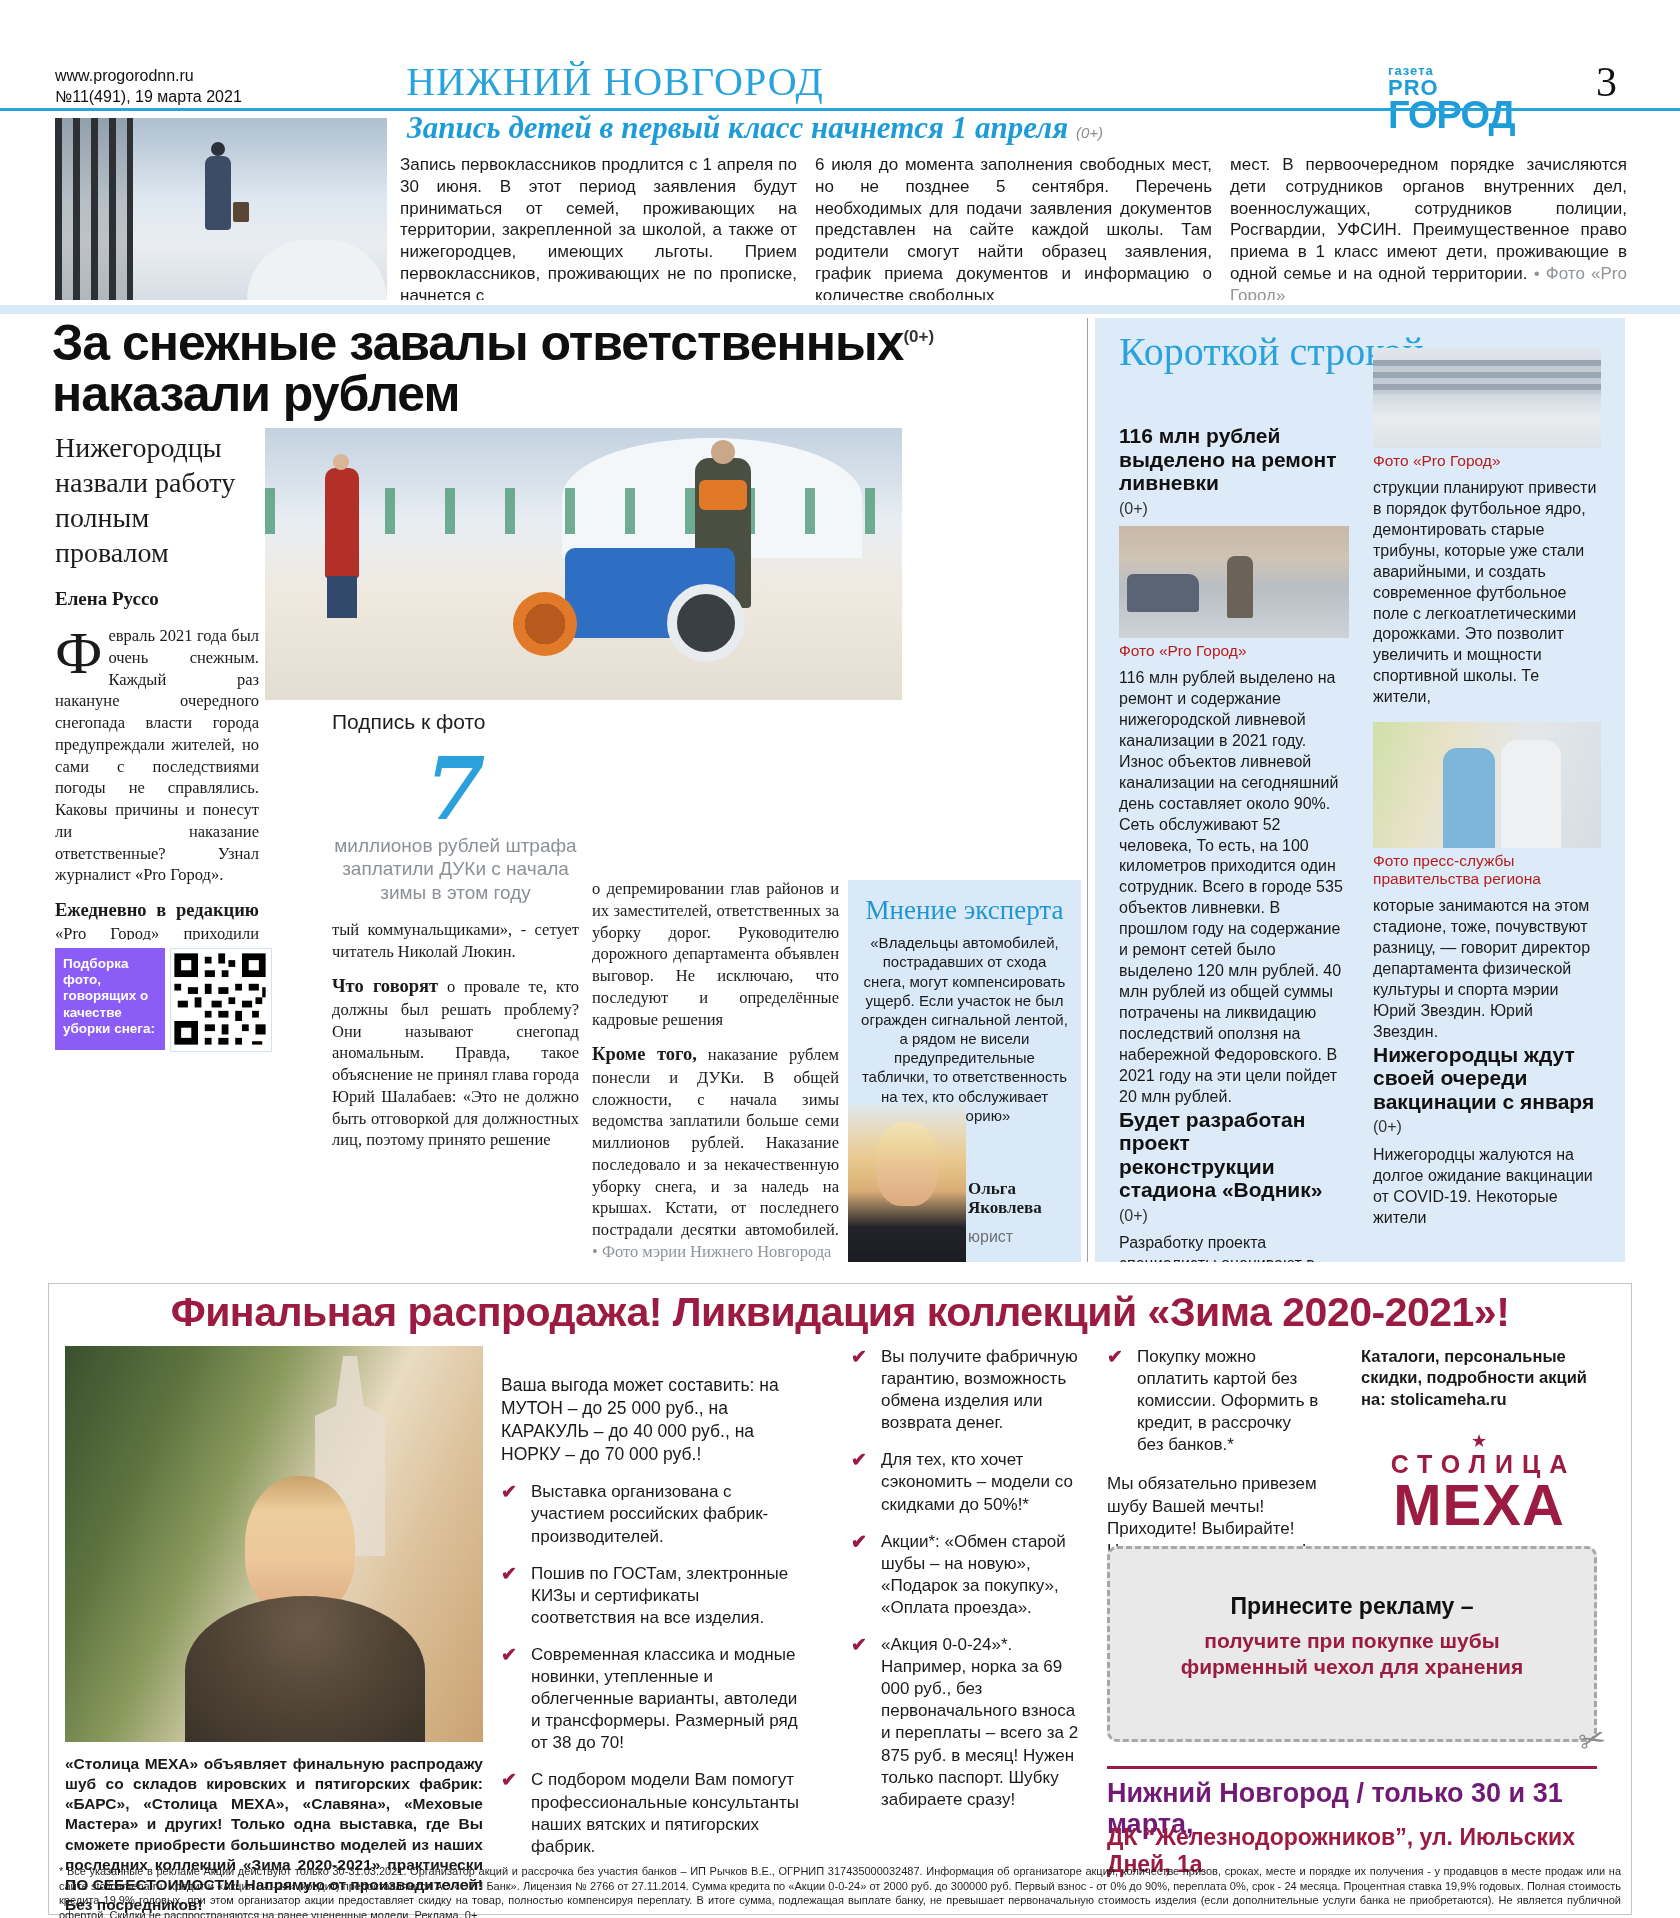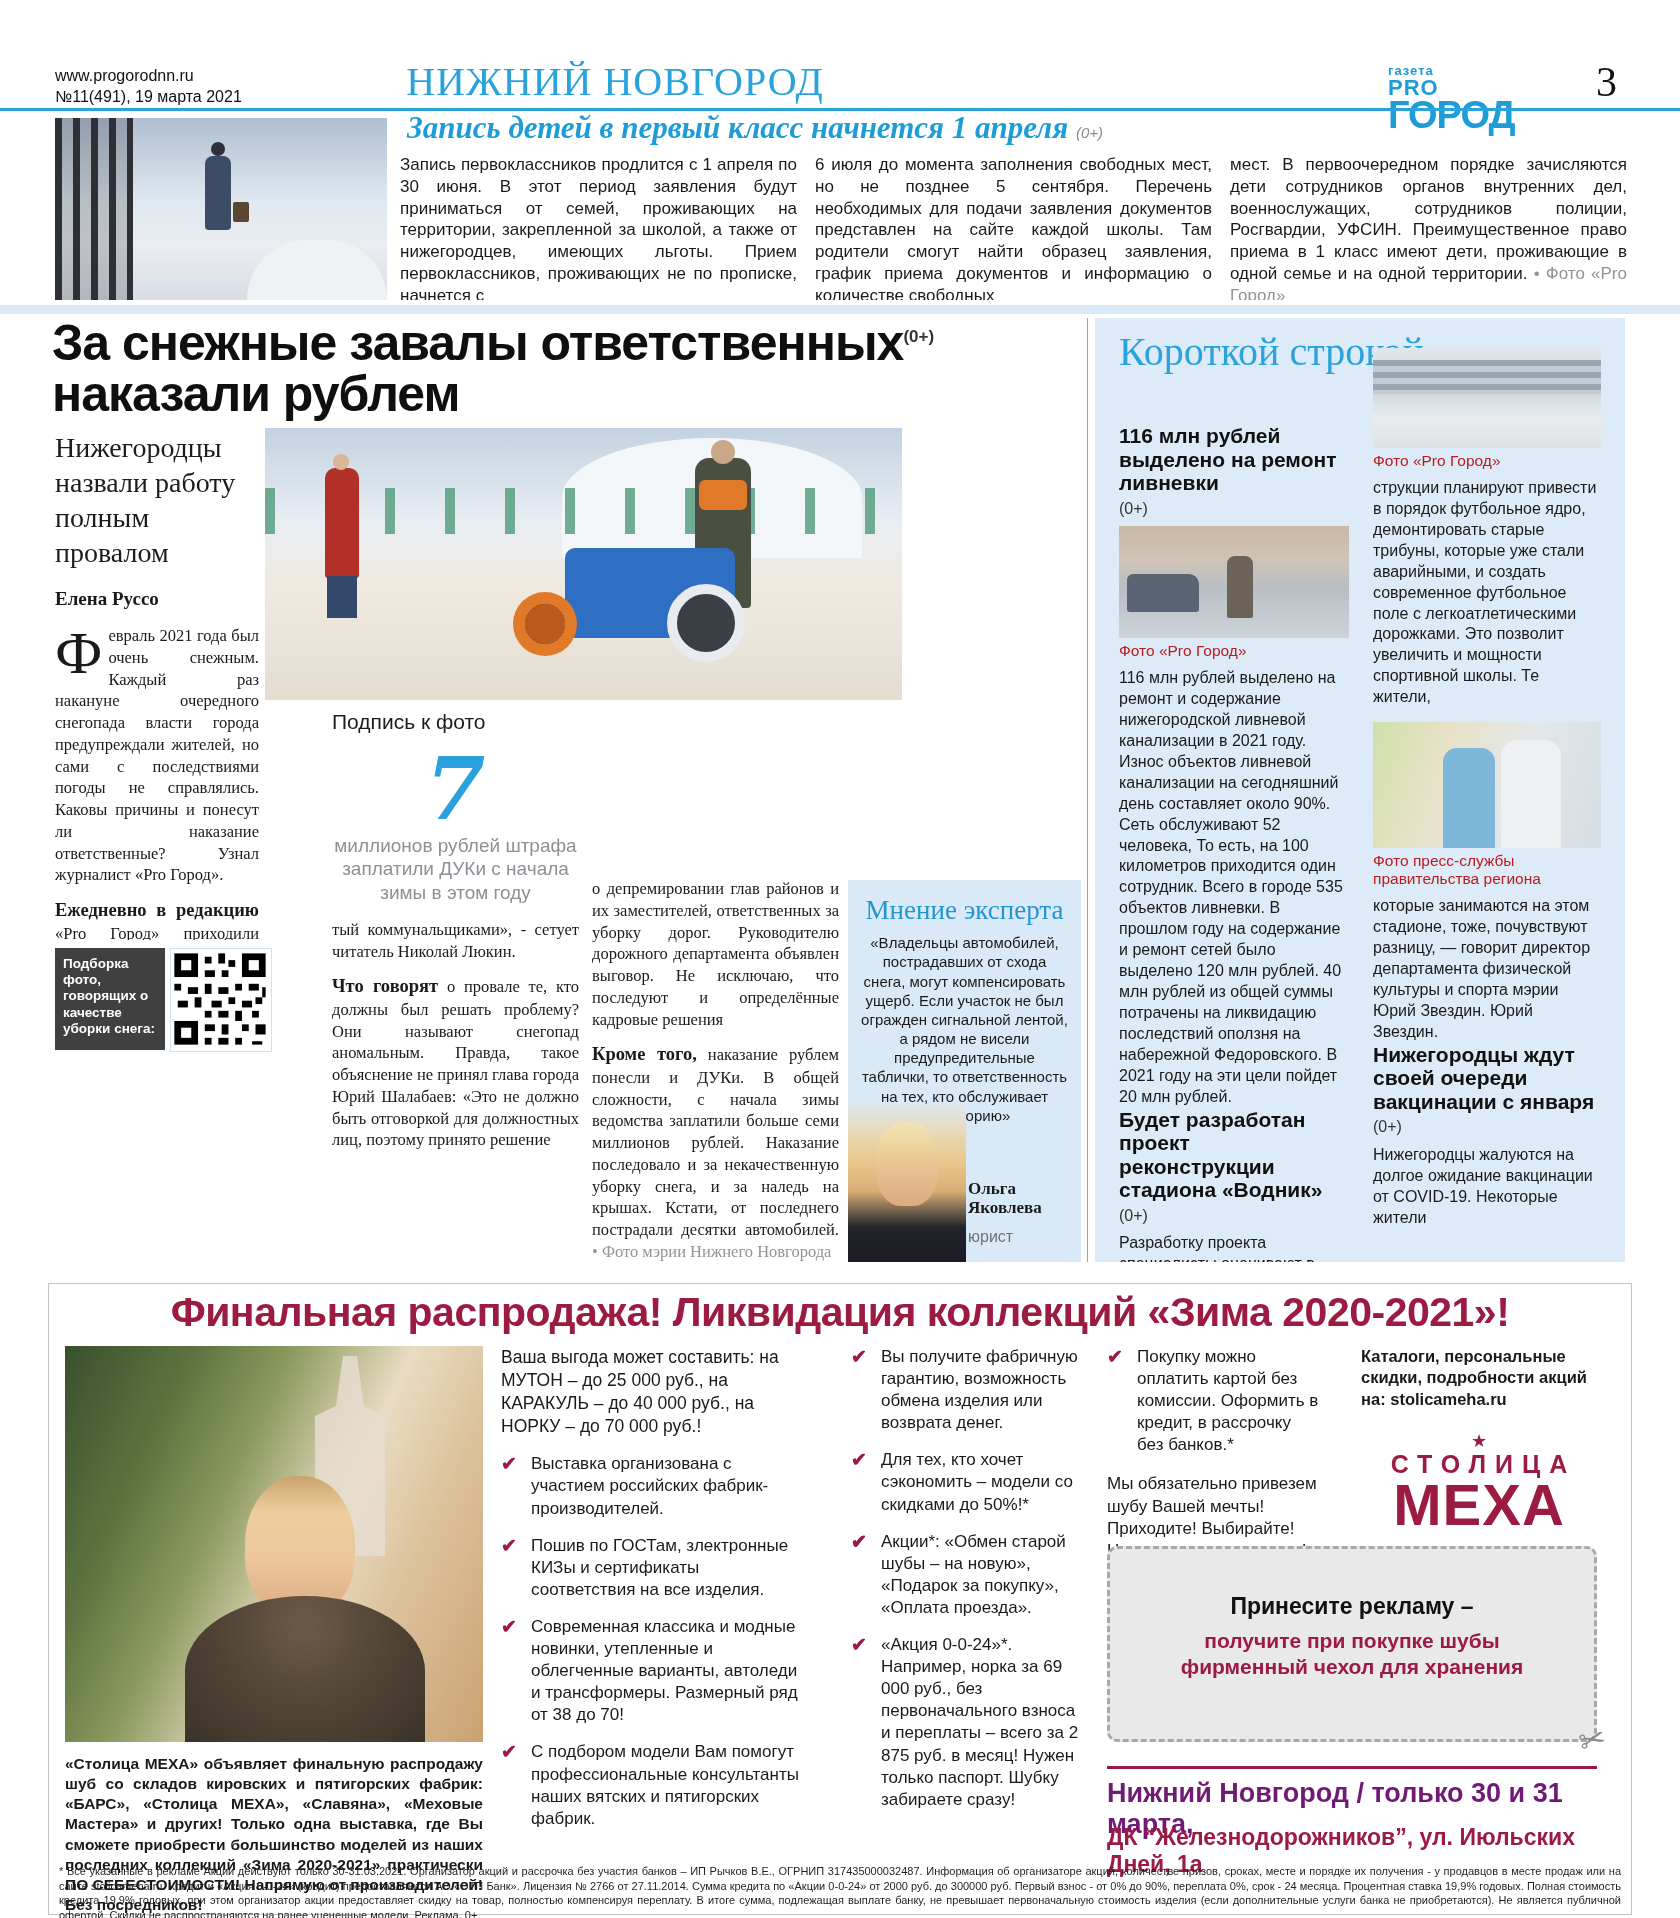--- a/index.html
+++ b/index.html
@@ -42,21 +42,21 @@
             line-height:1.02;letter-spacing:-1px;color:#0f0f0f;}
   .ma-title sup{font-size:17px;letter-spacing:0;color:#333;}
   .ma-sub{position:absolute;left:55px;top:430px;width:208px;font-family:"Liberation Serif",serif;
           font-size:28px;line-height:1.25;color:#1c1c1c;}
   .ma-author{position:absolute;left:55px;top:588px;font-family:"Liberation Serif",serif;font-weight:bold;font-size:19px;}
   .serifcol{font-family:"Liberation Serif",serif;font-size:16.5px;line-height:1.32;text-align:justify;}
   .ma-col1{position:absolute;left:55px;top:625px;width:204px;height:315px;overflow:hidden;}
   .dropcap{float:left;font-size:60px;line-height:.82;padding:4px 6px 0 0;font-family:"Liberation Serif",serif;}
   .lead-in{font-size:18.5px;}
   .ma-col1 p, .ma-col2 p, .ma-col3 p{margin:0 0 12px 0;}
-  .ma-promo{position:absolute;left:55px;top:948px;width:110px;height:102px;background:#404040;color:#fff;
+  .ma-promo{position:absolute;left:55px;top:948px;width:110px;height:102px;background:#8b5cf6;color:#fff;
             font-size:13.5px;font-weight:bold;line-height:1.2;padding:8px 8px;box-sizing:border-box;}
   .ma-qr{position:absolute;left:170px;top:948px;width:100px;height:102px;background:#fff;border:1px solid #cfe2f0;}
   .ma-photo{position:absolute;left:265px;top:428px;width:637px;height:272px;overflow:hidden;
             background:linear-gradient(180deg,#c3d2e0 0%,#e9eef3 35%,#efe9df 60%,#e3ddd2 100%);}
   .gfence{position:absolute;left:0;top:60px;width:637px;height:46px;
           background:repeating-linear-gradient(90deg,#4f9a7a 0 10px,transparent 10px 60px);opacity:.8;}
   .snowheap{position:absolute;right:40px;top:10px;width:300px;height:120px;background:#f4f7fa;border-radius:50% 50% 0 0;}
   .machine{position:absolute;left:300px;top:120px;width:170px;height:90px;background:#2e6fc4;border-radius:10px;}
   .machine::after{content:"";position:absolute;left:-52px;bottom:-18px;width:64px;height:64px;border-radius:50%;
                   background:radial-gradient(circle,#b85a1e 0 45%,#e07a28 45% 100%);}
@@ -121,21 +121,21 @@
   .ad-face{position:absolute;left:180px;top:130px;width:110px;height:140px;border-radius:48% 48% 42% 42%;
            background:linear-gradient(180deg,#caa36b 0%,#eccd9c 25%,#ecc79b 60%,#dcab82 100%);}
   .ad-fur{position:absolute;left:120px;top:250px;width:240px;height:150px;border-radius:50% 50% 0 0;
           background:radial-gradient(circle at 50% 20%,#6b5a48 0%,#4e4234 55%,#3a3228 100%);}
   .ad-phototext{position:absolute;left:16px;top:470px;width:418px;font-weight:bold;font-size:15.5px;
                 line-height:1.3;text-align:justify;}
   .ad-col{position:absolute;top:62px;font-size:17px;line-height:1.3;}
   .ad-c2{left:452px;width:300px;}
   .ad-c3{left:802px;width:228px;}
   .ad-c4{left:1058px;width:214px;}
-  .ad-intro{font-size:17.5px;line-height:1.32;}
+  .ad-intro{font-size:17.5px;line-height:1.32;margin-top:28px;}
   .chk{position:relative;padding-left:30px;margin-top:15px;}
   .tick{position:absolute;left:0;top:-1px;color:#9b1b42;font-size:19px;font-weight:bold;}
   .ad-cat{position:absolute;left:1312px;top:62px;width:236px;}
   .ad-cat .cat-text{font-weight:bold;font-size:16.5px;line-height:1.3;}
   .brand{margin-top:22px;text-align:center;color:#9b1b42;}
   .brand-star{font-size:18px;line-height:1;}
   .brand-l1{font-size:25px;font-weight:bold;letter-spacing:9px;text-indent:9px;line-height:1.15;}
   .brand-l2{font-size:58px;font-weight:bold;letter-spacing:1px;line-height:.9;}
   .ad-coupon{position:absolute;left:1058px;top:262px;width:490px;height:196px;background:#e9e9e9;
              border:3px dashed #a8a8a8;border-radius:10px;box-sizing:border-box;text-align:center;padding-top:44px;}

